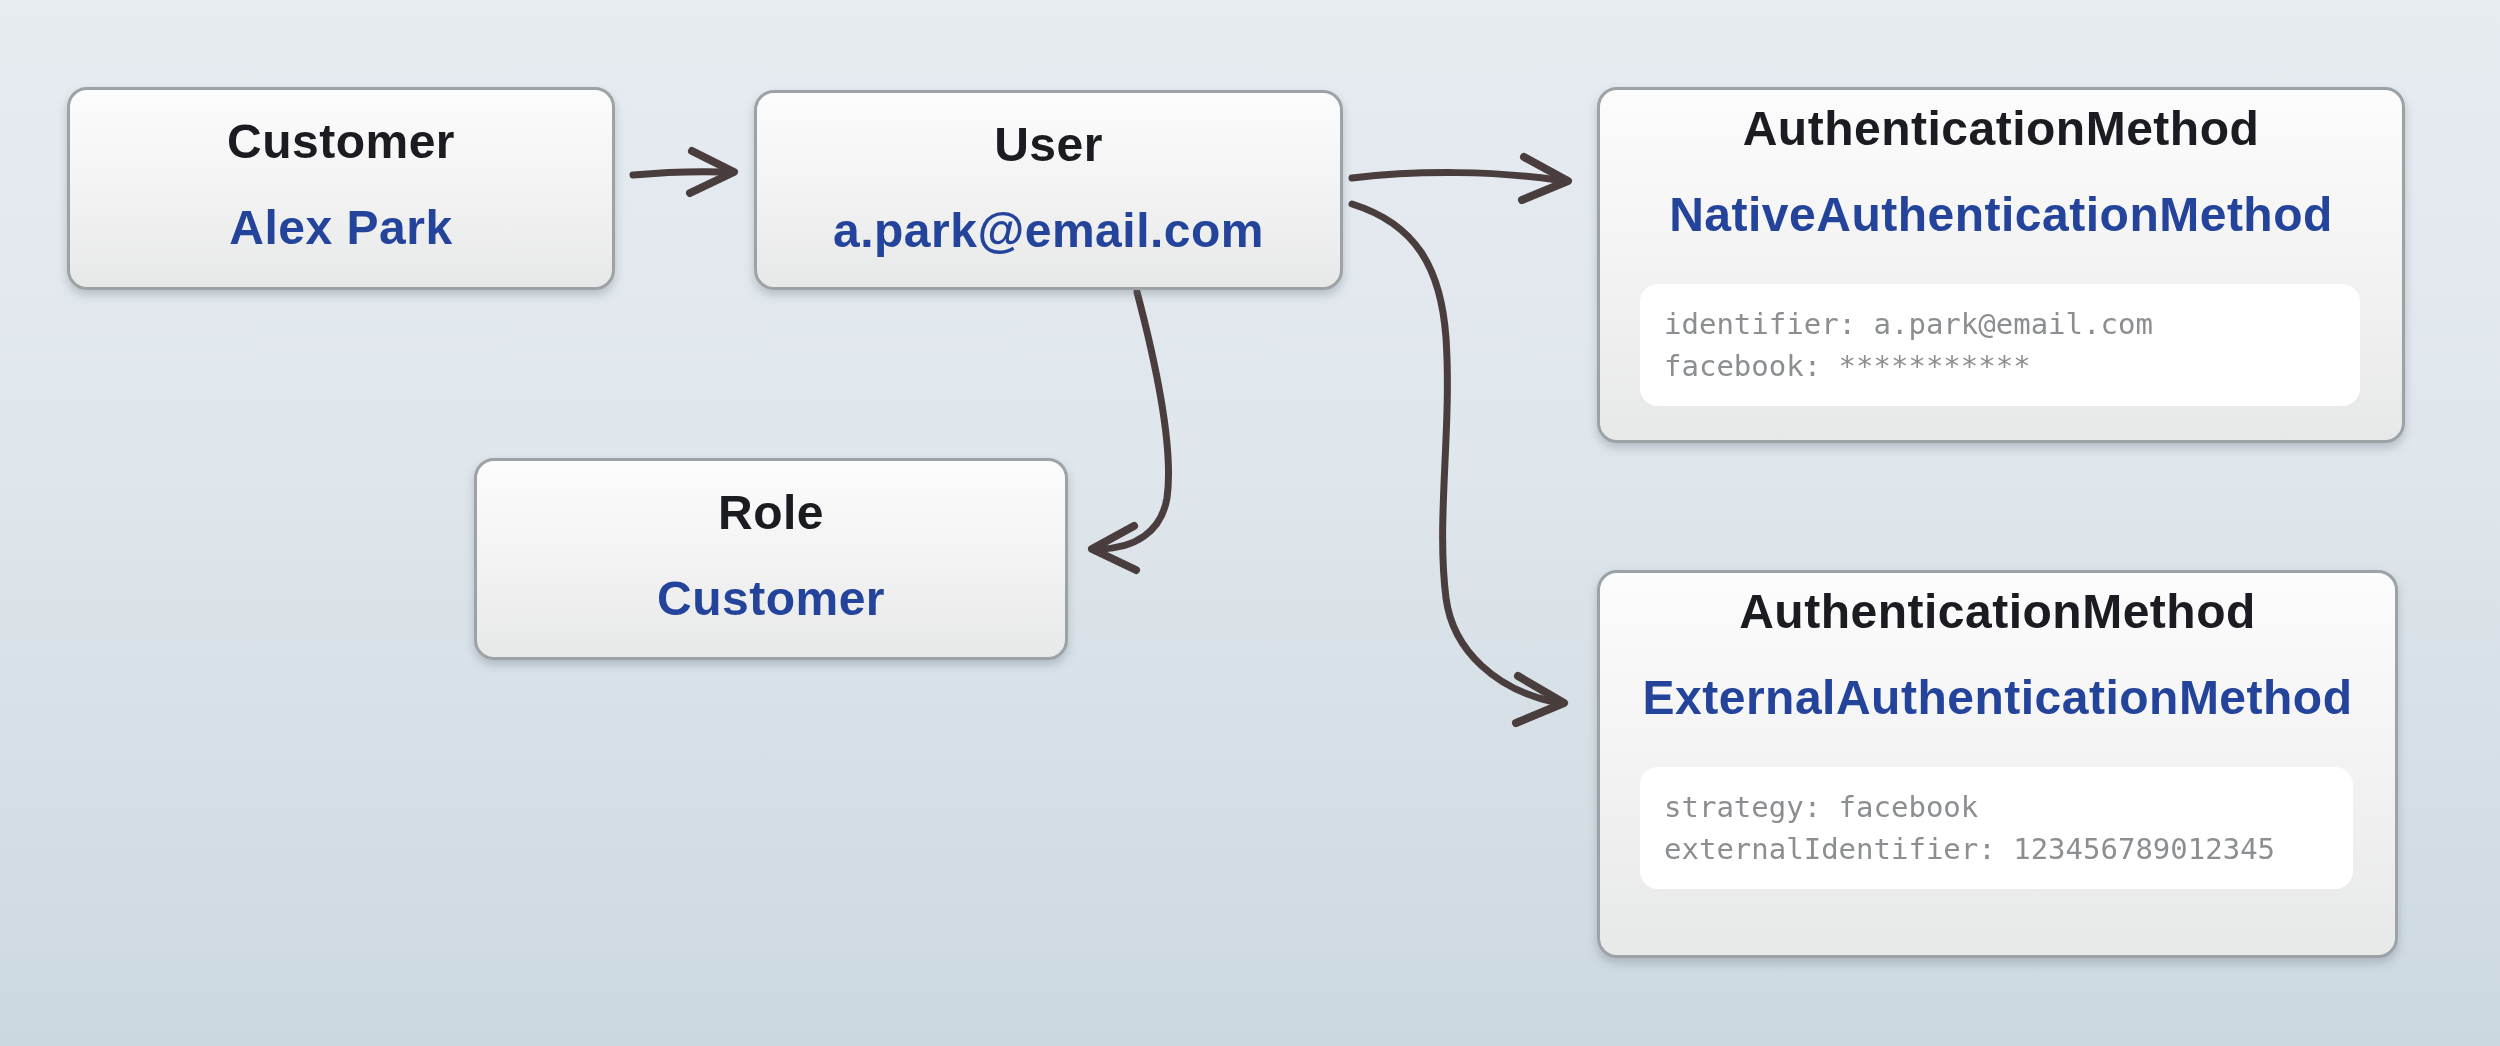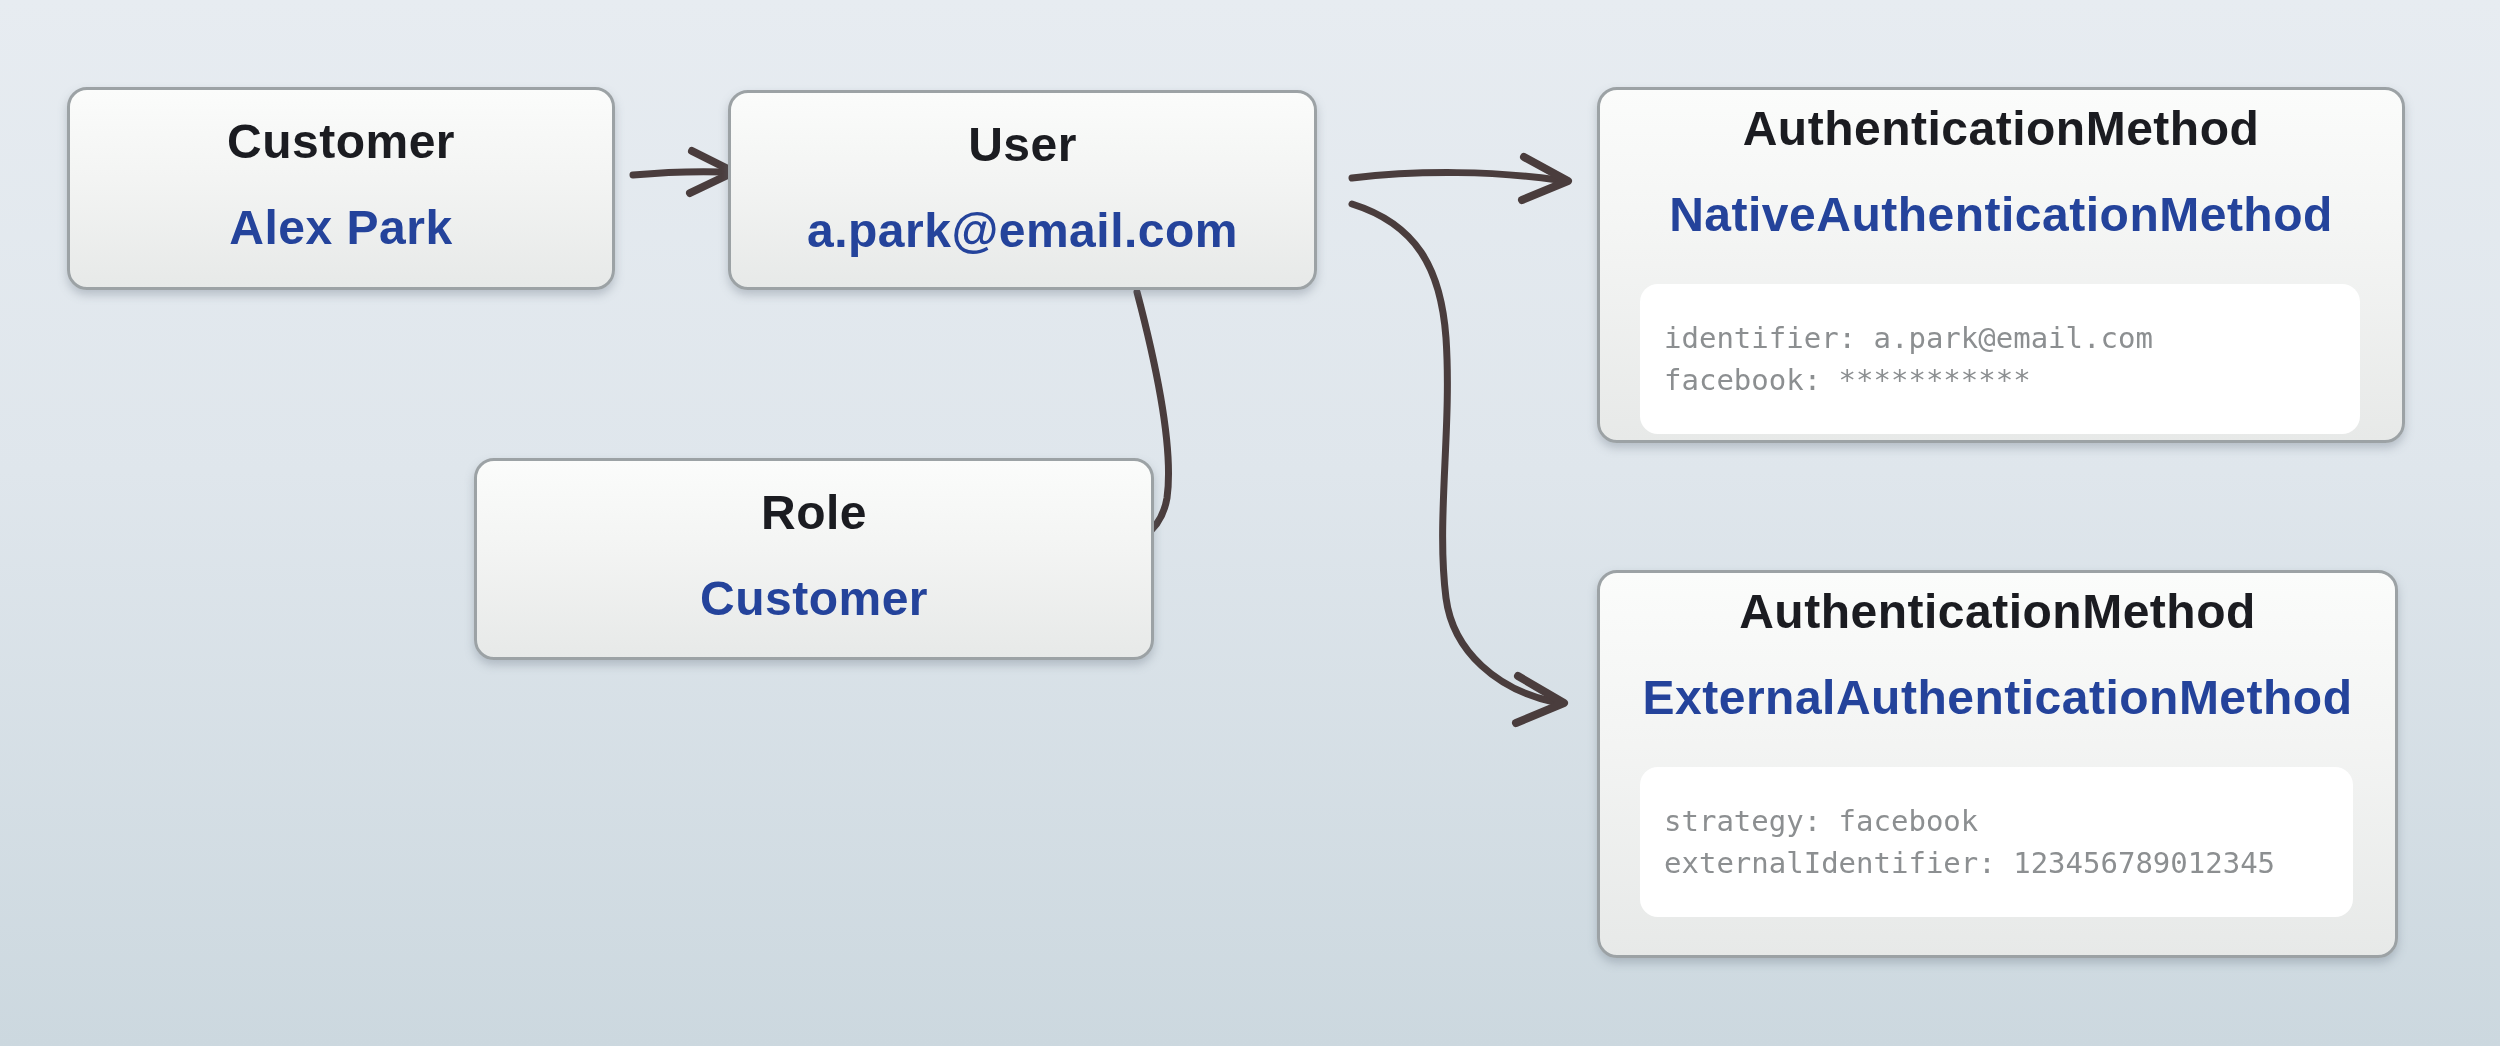--- a/index.html
+++ b/index.html
@@ -47,33 +47,33 @@
   .node .value{
     margin-top:38px;
     font-size:48px;font-weight:bold;line-height:48px;
     color:var(--value-color);
     letter-spacing:0.5px;
   }
   .details{
     margin:45px 42px 0 40px;
     background:var(--detail-bg);
     border-radius:18px;
-    padding:33px 24px;
+    padding:19px 24px;
     text-align:left;
   }
   .details .line{
     font-family:"DejaVu Sans Mono", monospace;
     font-size:29px;line-height:42px;
     color:var(--detail-text-color);
     white-space:pre;
   }
   
   #node-customer{left:67px;top:87px;width:548px;height:203px;}
-  #node-user{left:728px;top:90px;width:589px;height:200px;}
-  #node-role{left:474px;top:458px;width:680px;height:202px;}
+  #node-user{left:754px;top:90px;width:589px;height:200px;}
+  #node-role{left:474px;top:458px;width:594px;height:202px;}
   #node-native-auth{left:1597px;top:87px;width:808px;height:356px;}
   #node-external-auth{left:1597px;top:570px;width:801px;height:388px;}
 </style>
 </head>
 <body>
 
 <div class="canvas">
 
   <svg class="edges" viewBox="0 0 2500 1046" xmlns="http://www.w3.org/2000/svg">
     <g>

